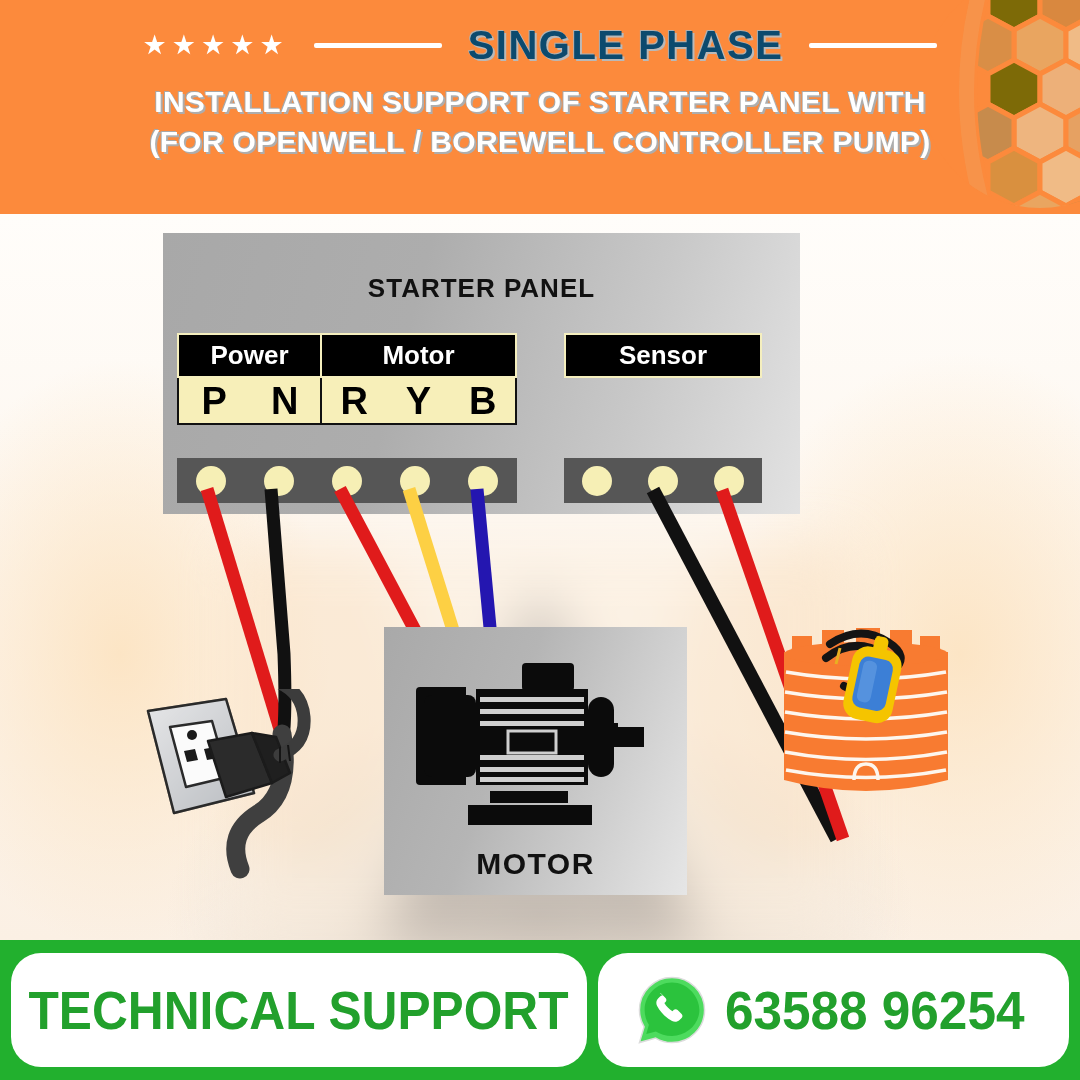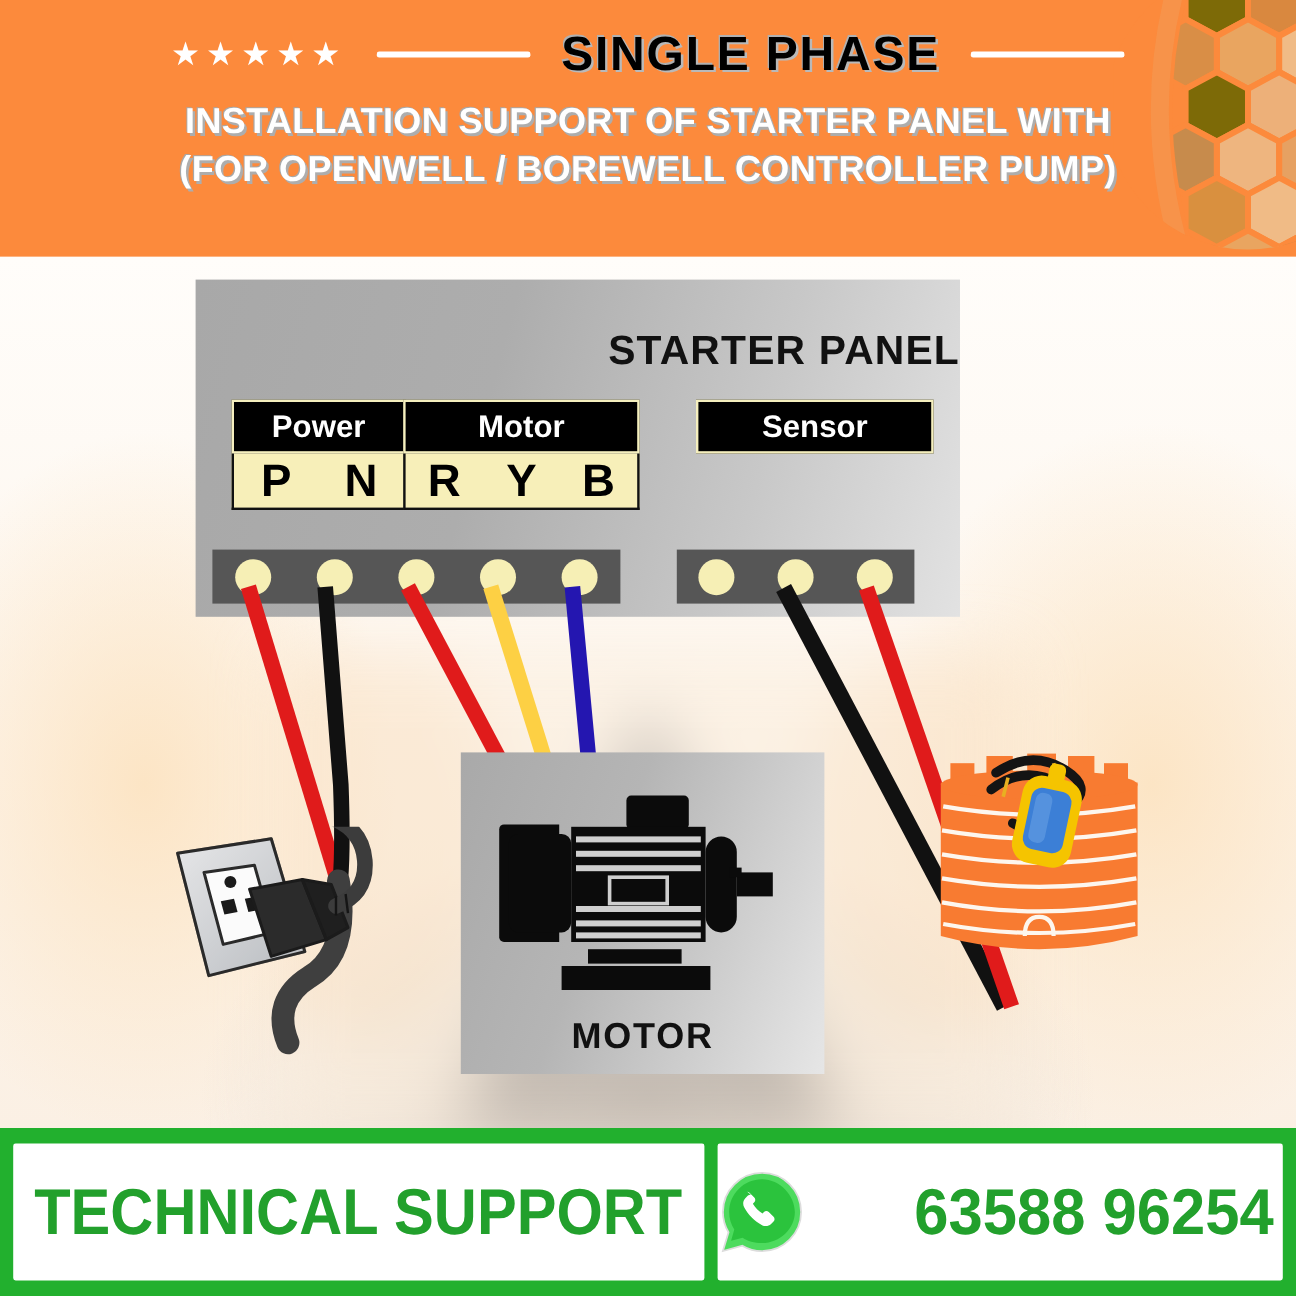--- a/index.html
+++ b/index.html
@@ -21,21 +21,21 @@
     opacity:1;
   }
   .hdr-row {
     position:absolute; left:0; top:18px; width:1080px; height:54px;
     display:flex; align-items:center; justify-content:center; gap:26px;
   }
   #stars { display:flex; gap:5px; margin-right:4px; }
   .star { color:#ffffff; font-size:27px; line-height:27px; }
   .hdr-line { width:128px; height:5px; background:#ffffff; border-radius:2px; }
   #single-phase {
-    color:#000000; font-size:40px; font-weight:bold; letter-spacing:1.5px;
+    color:#0c4a6e; font-size:40px; font-weight:bold; letter-spacing:1.5px;
     text-shadow:2px 2px 0 #b9b9b9, -1px -1px 0 #b0b0b0;
     white-space:nowrap;
   }
   #subtitle {
     position:absolute; left:0; top:82px; width:1080px;
     text-align:center; color:#ffffff;
     font-size:30px; font-weight:bold; line-height:40px; letter-spacing:0.3px;
     text-shadow:2px 2px 0 #adadad, -1px -1px 0 #a8a8a8;
   }
   #subtitle div { white-space:nowrap; }
@@ -54,26 +54,26 @@
     position:absolute; left:230px; top:330px; width:620px; height:396px;
     filter:blur(26px); opacity:0.55;
   }
 
   
   #panel {
     position:absolute; left:163px; top:19px; width:637px; height:281px;
     background:linear-gradient(105deg,#a8a8a8 0%,#adadad 38%,#c8c8c8 72%,#e2e2e2 100%);
   }
   #panel-title {
-    position:absolute; left:0; top:40px; width:637px; text-align:right;
-    font-size:34px; font-weight:bold; color:#111111; letter-spacing:1px;
-  }
-
-  
-  .tgroup { position:absolute;margin-left:16px; }
+    position:absolute; left:0; top:40px; width:637px; text-align:center;
+    font-size:26px; font-weight:bold; color:#111111; letter-spacing:1px;
+  }
+
+  
+  .tgroup { position:absolute; }
   .thead {
     background:#000000; border:2px solid #f5efbe;
     color:#ffffff; font-size:26px; font-weight:bold;
     display:flex; align-items:center; justify-content:center;
     height:45px;
   }
   .tcodes {
     background:#f7efb9; border:2px solid #111111; border-top:none;
     height:47px; display:flex; align-items:center;
   }
@@ -114,25 +114,25 @@
   
   #tank-art { position:absolute; left:770px; top:410px; width:190px; height:200px; }
 
   
   #footer {
     position:absolute; left:0; top:940px; width:1080px; height:140px;
     background:#22b02e;
     display:flex; align-items:center; padding:13px 11px; gap:11px;
   }
   .fcard {
-    background:#ffffff; border-radius:2px; height:100%;
+    background:#ffffff; border-radius:30px; height:100%;
     display:flex; align-items:center; justify-content:center;
   }
   #card-support { width:576px; }
-  #card-phone { flex:1; gap:8px;justify-content:space-between; }
+  #card-phone { flex:1; gap:8px; }
   #support-text {
     color:#22a02c; font-size:54px; font-weight:bold; letter-spacing:0px;
     transform:scaleX(0.92); white-space:nowrap;
   }
   #phone-text {
     color:#22a02c; font-size:54px; font-weight:bold;
     transform:scaleX(0.95); white-space:nowrap;
   }
   #wa-icon { width:74px; height:74px; flex:none; }
 </style>

